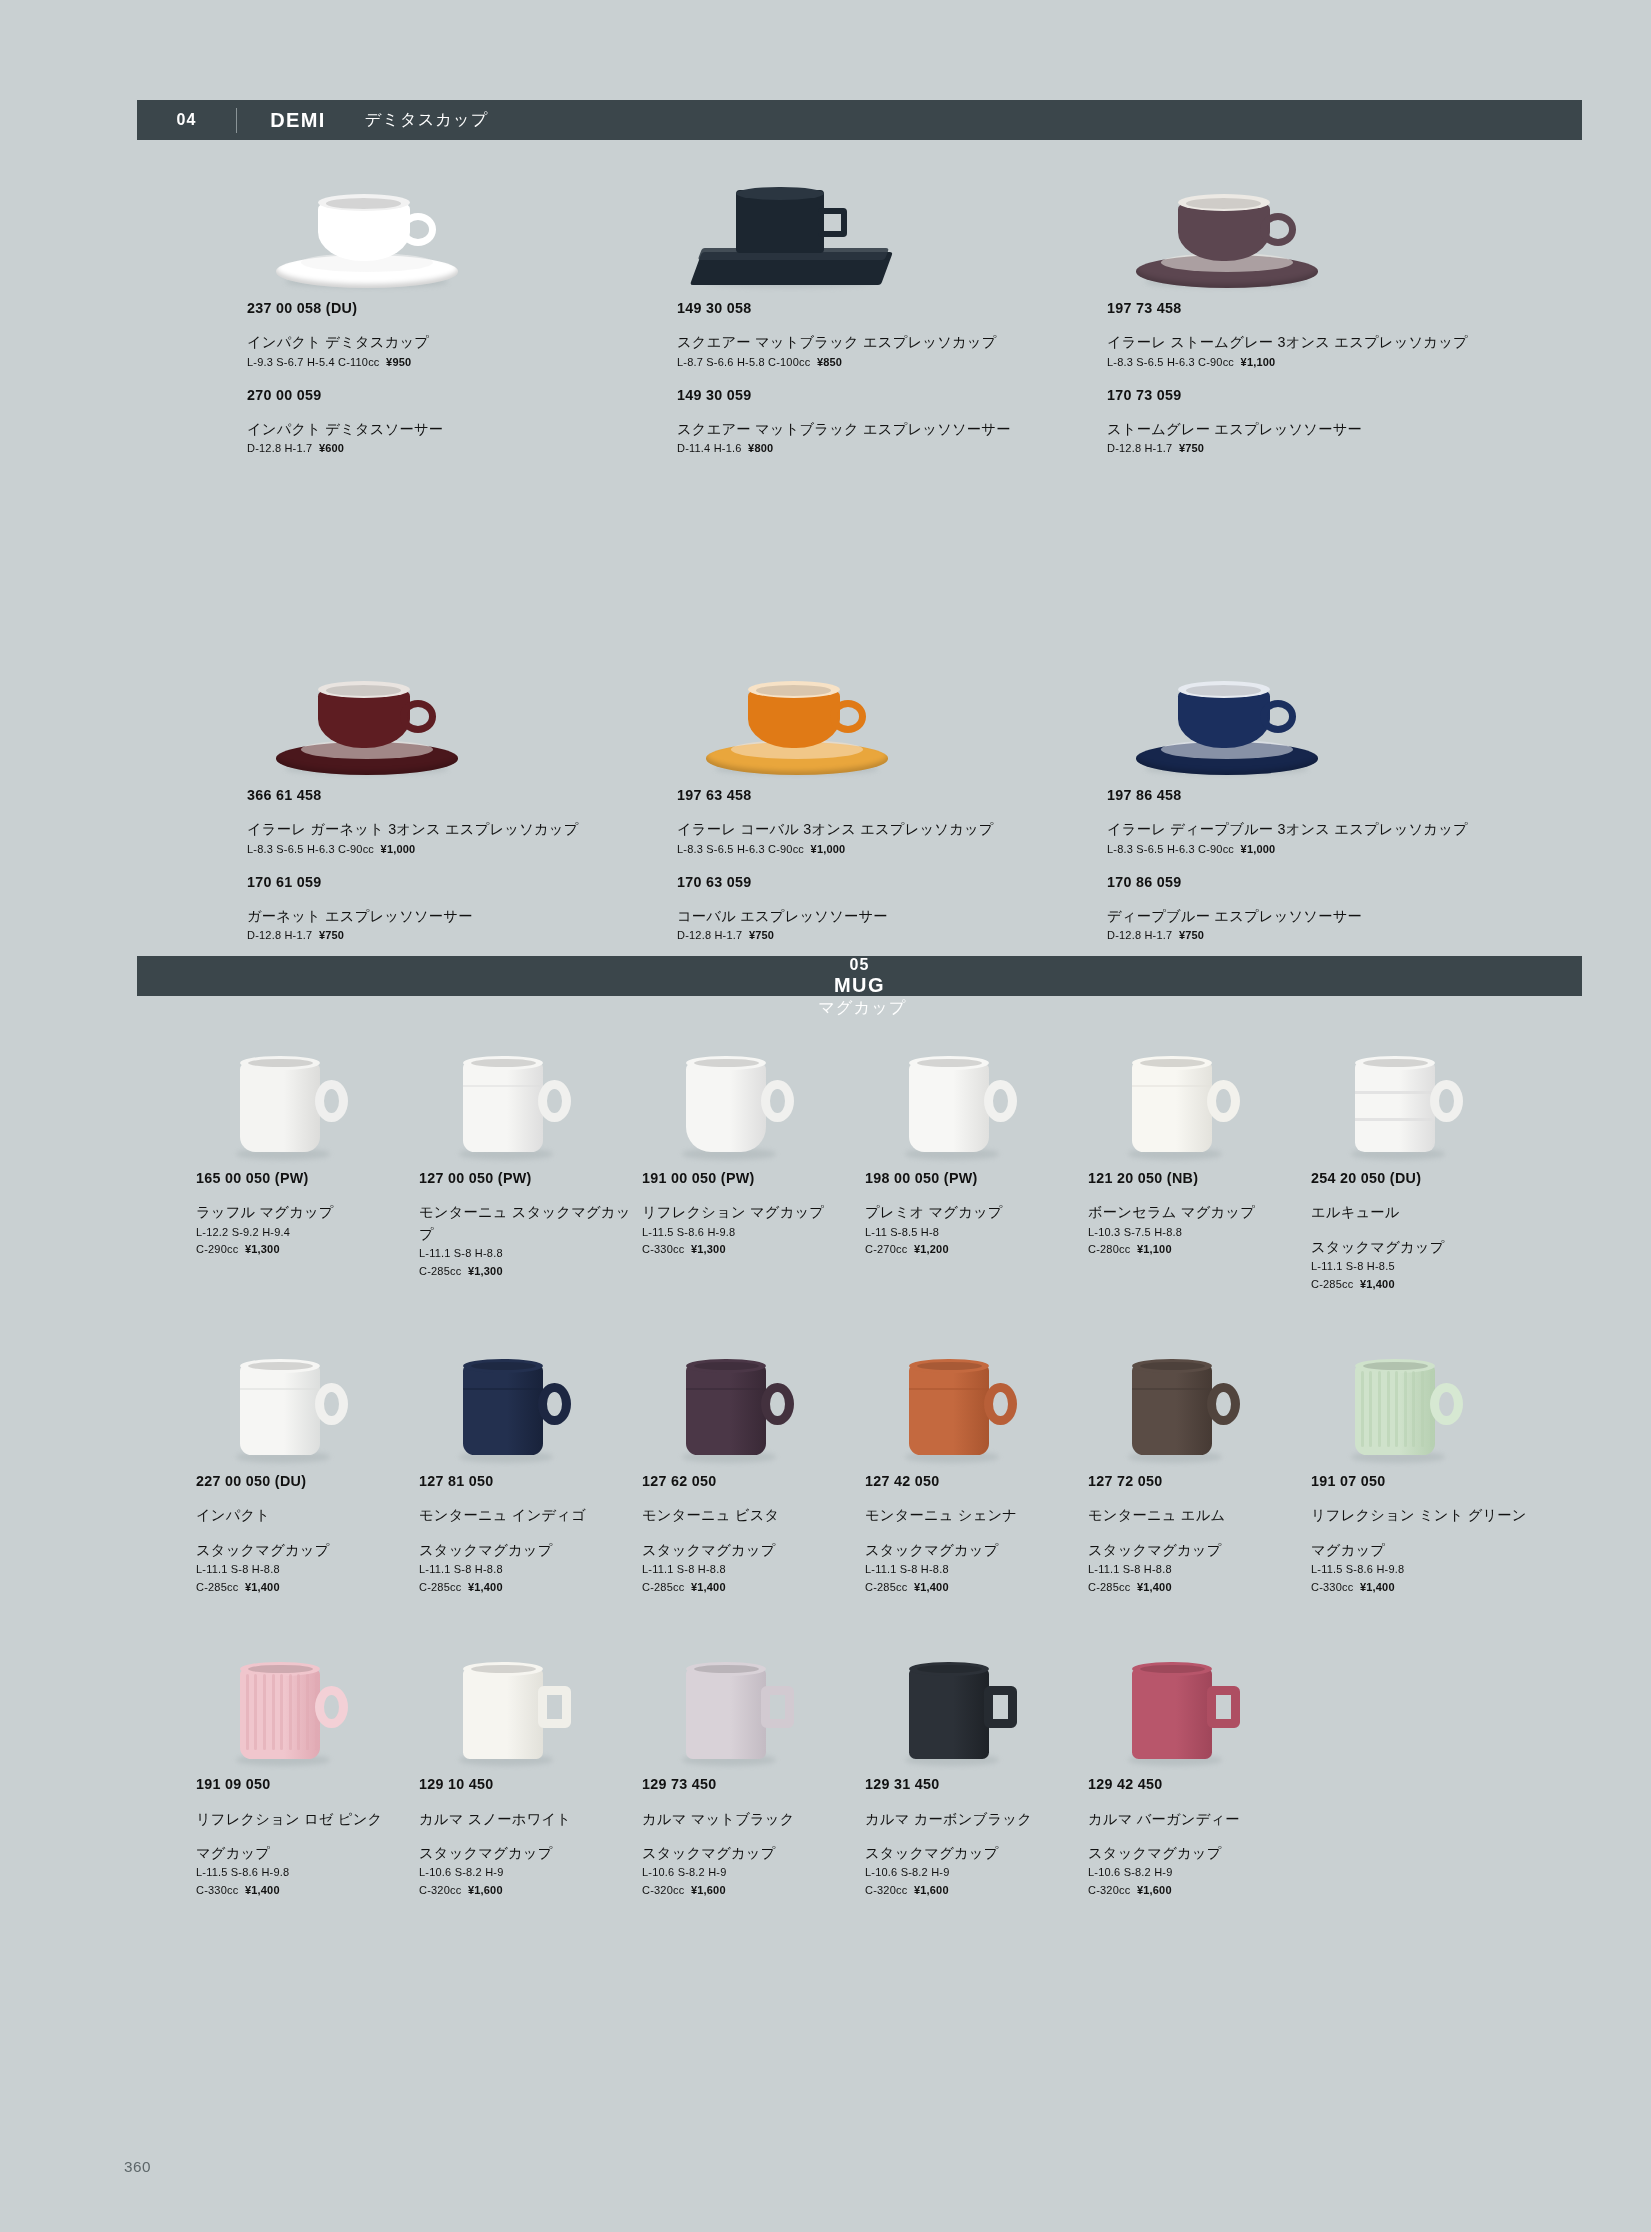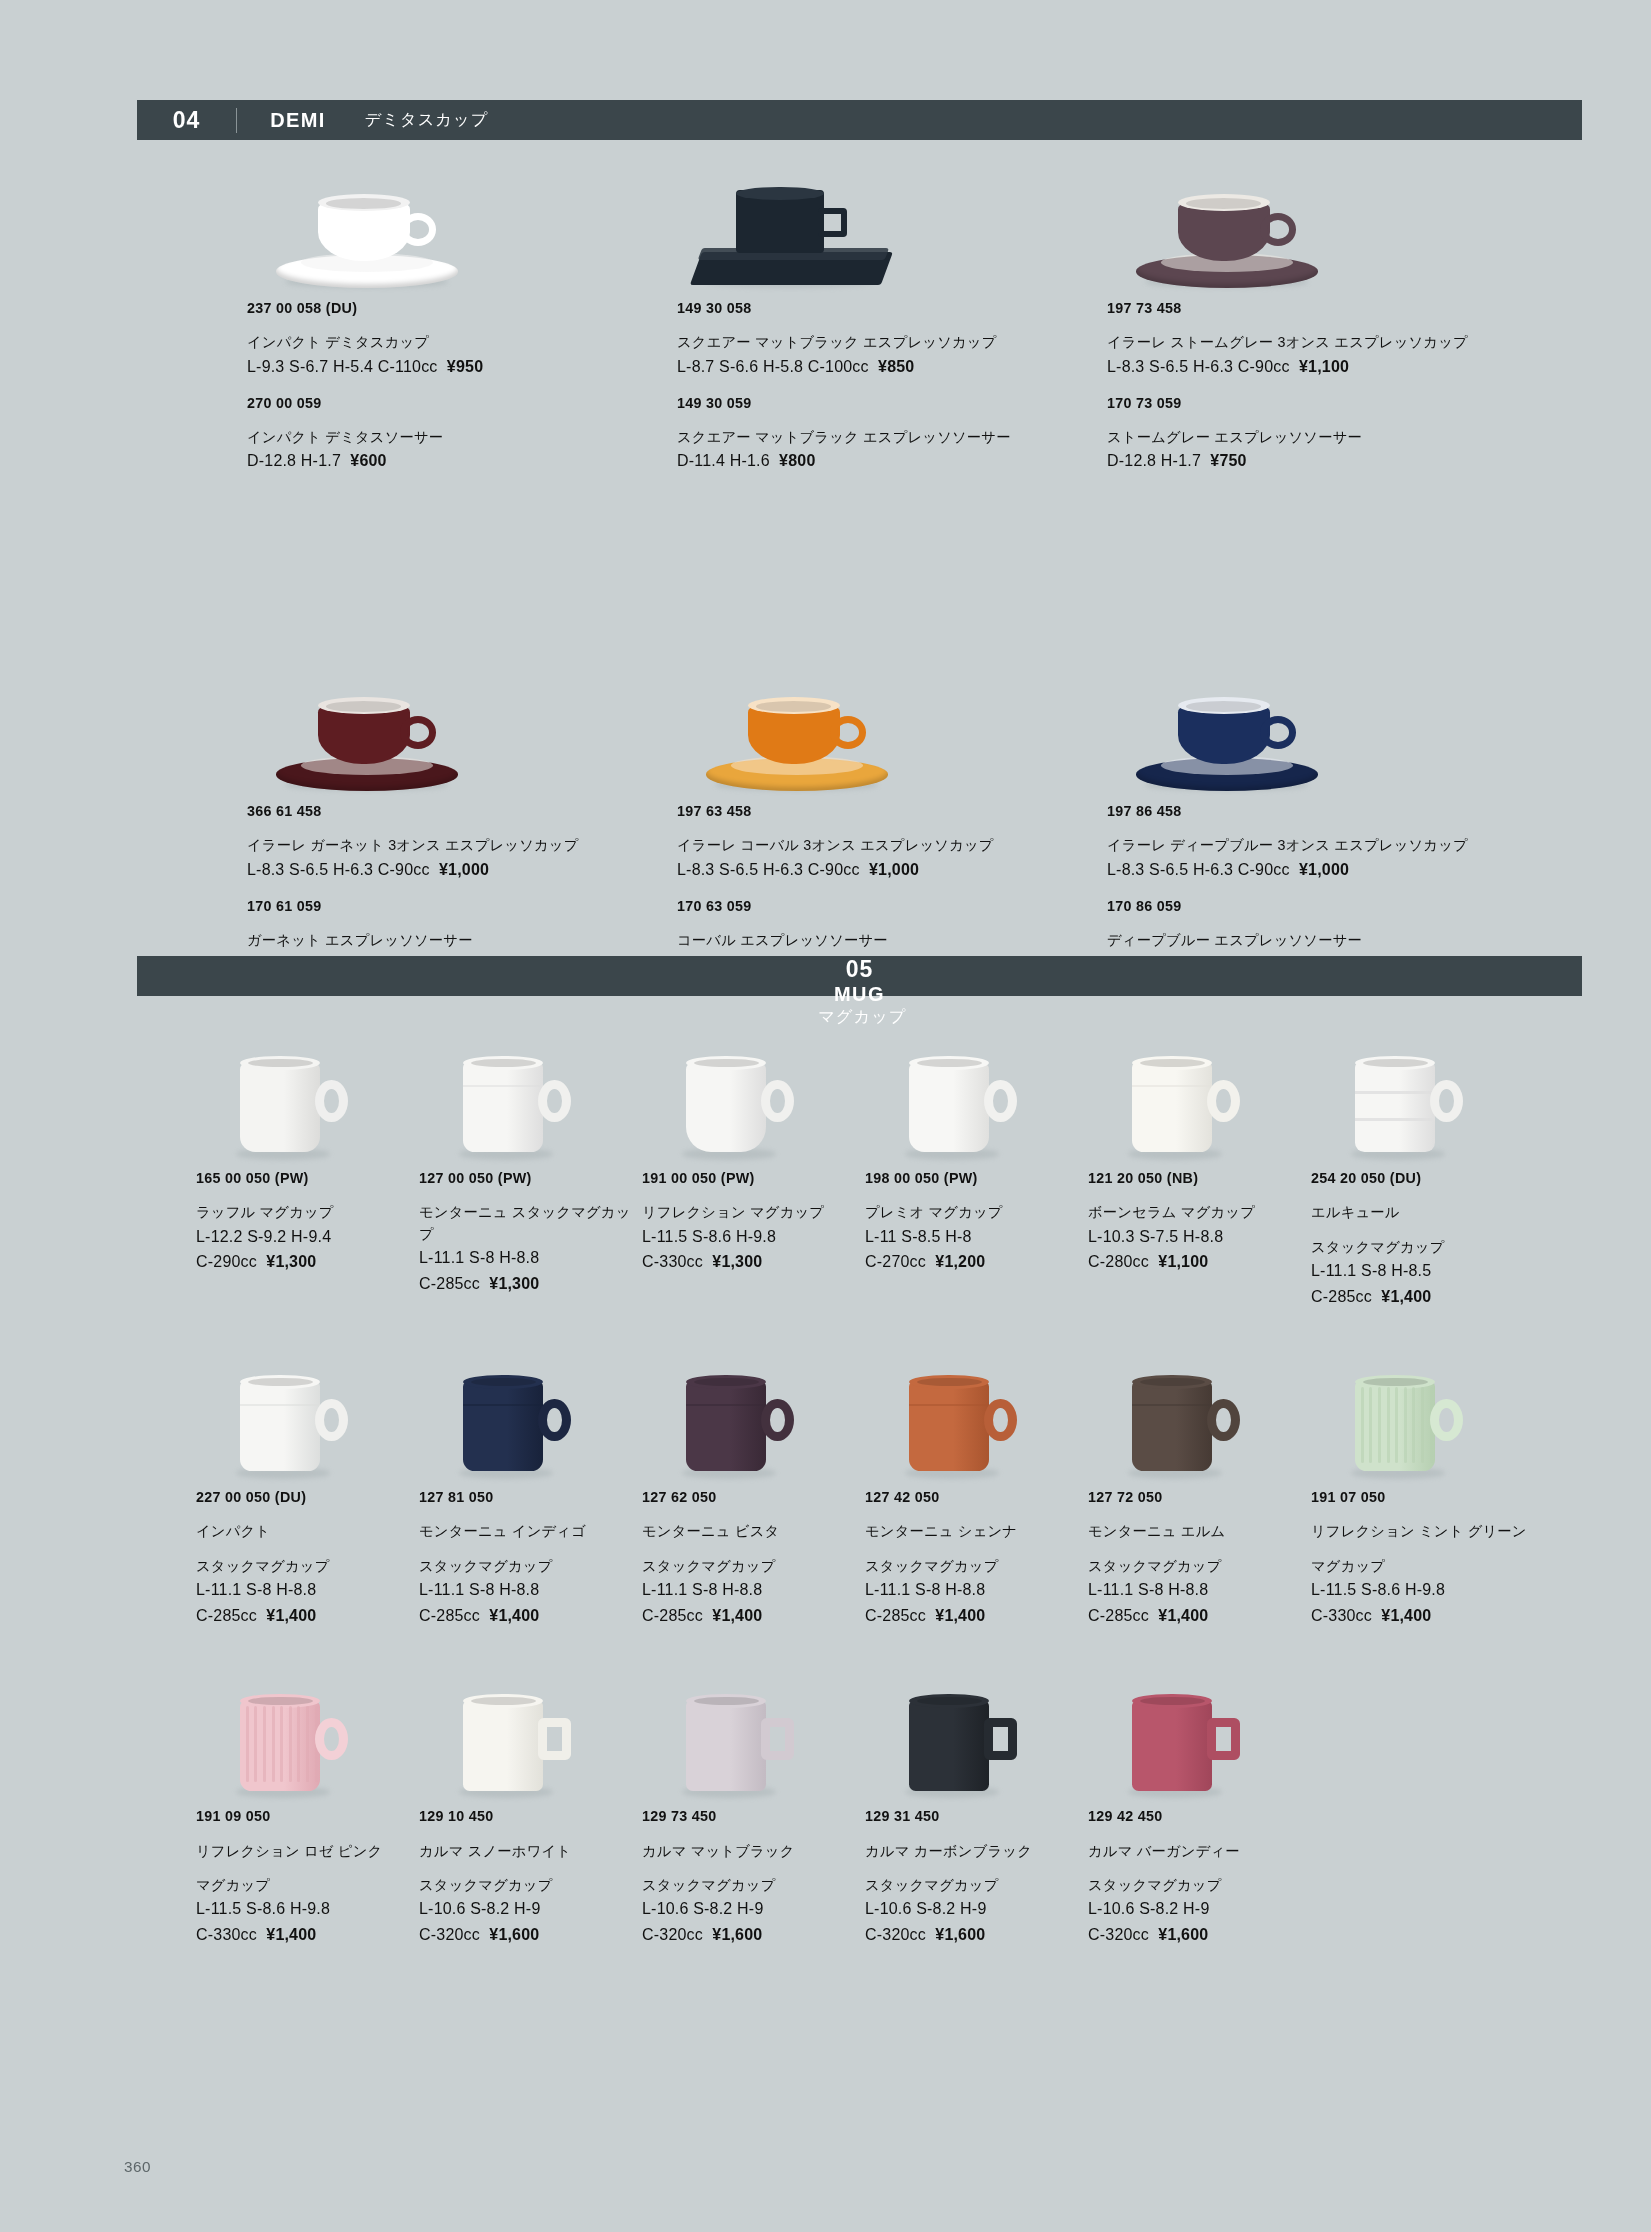--- a/index.html
+++ b/index.html
@@ -28,21 +28,21 @@
     display:flex;
     align-items:center;
   }
   .section-num {
     width:99px;
     height:50px;
     display:flex;
     align-items:center;
     justify-content:center;
     color:#ffffff;
-    font-size:23px;
+    font-size:16px;
     font-weight:bold;
     letter-spacing:1px;
   }
   .section-div {
     width:1px; height:25px;
     background:#8a9497;
   }
   .section-en {
     width:122px;
     text-align:center;
@@ -82,21 +82,21 @@
     color:#111;
   }
   .name {
     font-size:14.3px;
     line-height:1.5;
     color:#111;
     letter-spacing:0.2px;
     margin-top:13px;
   }
   .spec {
-    font-size:16px;
+    font-size:11px;
     line-height:1.6;
     color:#111;
     letter-spacing:0.2px;
   }
   .spec b { font-weight:bold; }
   .block-gap { height:13.4px; }
 
   .page-number {
     position:absolute;
     left:124px;

